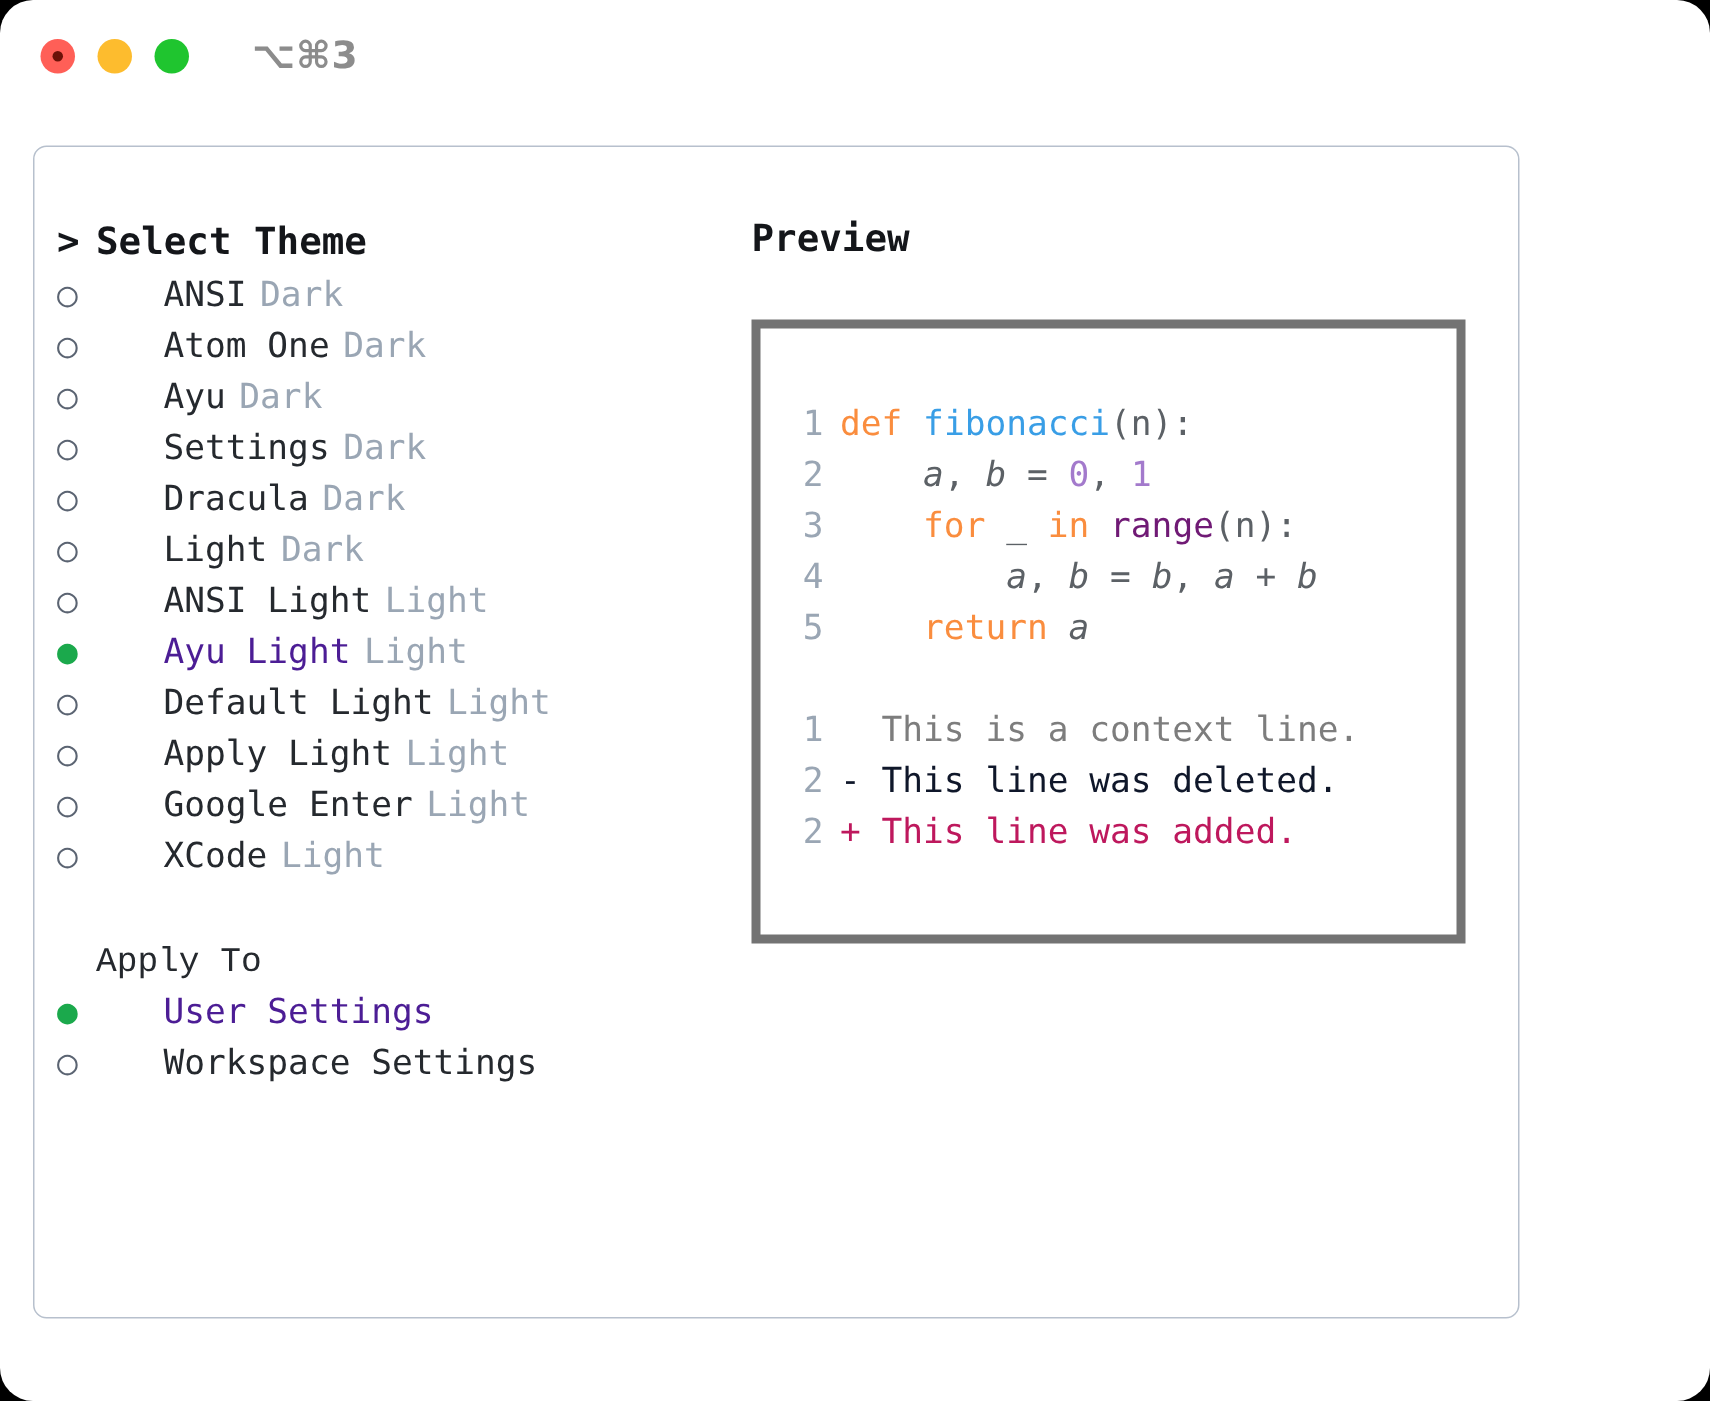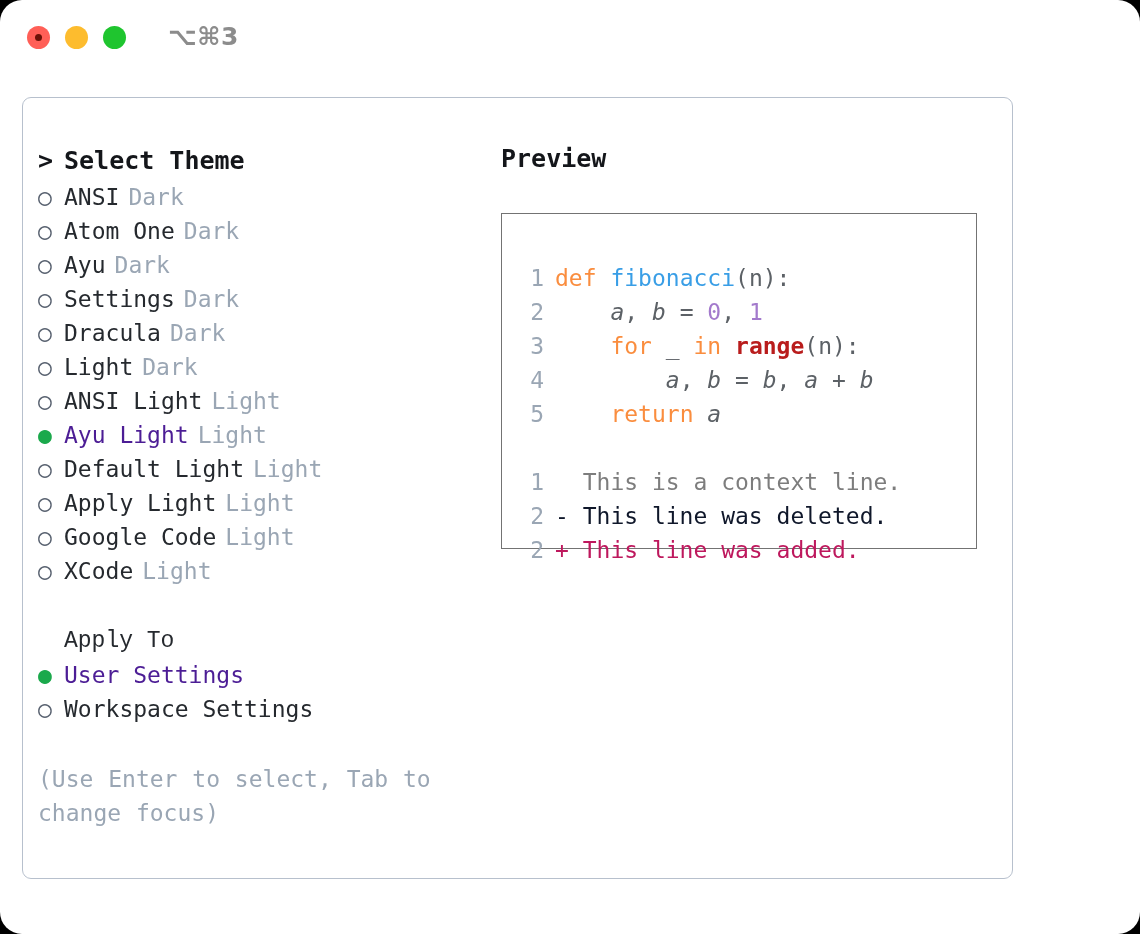--- a/index.html
+++ b/index.html
@@ -112,21 +112,21 @@
   }
   .bullet {
     display: inline-block;
     width: 26px;
     flex: 0 0 26px;
     text-align: left;
     color: #5b6472;
     font-size: 23px;
   }
   .bullet.on   { color: #1ba94c; }
-  .label       { color: #25292e; }
+  .label       { color: #25292e; margin-left: 45px; }
   .label.sel   { color: #4c1d95; }
   .variant     { color: #9aa6b4; padding-left: 9px; }
 
   .list-title {
     font-size: 25px;
     line-height: 38px;
     font-weight: 700;
     color: #14161a;
     white-space: pre;
     display: flex;
@@ -167,22 +167,22 @@
   }
   .preview-title {
     font-size: 25px;
     line-height: 34px;
     font-weight: 700;
     color: #14161a;
   }
   .preview-box {
     margin-top: 37px;
     width: 476px;
-    height: 336px;
-    border: 1px solid #737373;
+    height: 416px;
+    border: 6px solid #737373;
     box-sizing: border-box;
     background: #ffffff;
     position: relative;
   }
   .code {
     position: absolute;
     left: 16px;
     top: 47px;
     font-size: 23px;
     line-height: 34px;
@@ -191,21 +191,21 @@
   .cline { white-space: pre; }
   .ln {
     display: inline-block;
     width: 26px;
     text-align: right;
     color: #9aa6b4;
     margin-right: 11px;
   }
   .k   { color: #fa8d3e; }                  
   .fn  { color: #399ee6; }                  
-  .bi  { color: #b91c1c; font-weight: bold; }                  
+  .bi  { color: #701a75; }                  
   .num { color: #a37acc; }                  
   .pn  { color: #5c6166; }                  
   .var { color: #5c6166; font-style: italic; }
   .blank { height: 34px; }
 
   .dline { white-space: pre; }
   .dctx  { color: #7d7d7d; }
   .ddel  { color: #0f172a; text-align: center; }
   .dadd  { color: #be185d; }
 </style>
@@ -236,34 +236,33 @@
             <div class="row"><span class="bullet">○</span><span class="label">ANSI</span><span class="variant">Dark</span></div>
             <div class="row"><span class="bullet">○</span><span class="label">Atom One</span><span class="variant">Dark</span></div>
             <div class="row"><span class="bullet">○</span><span class="label">Ayu</span><span class="variant">Dark</span></div>
             <div class="row"><span class="bullet">○</span><span class="label">Settings</span><span class="variant">Dark</span></div>
             <div class="row"><span class="bullet">○</span><span class="label">Dracula</span><span class="variant">Dark</span></div>
             <div class="row"><span class="bullet">○</span><span class="label">Light</span><span class="variant">Dark</span></div>
             <div class="row"><span class="bullet">○</span><span class="label">ANSI Light</span><span class="variant">Light</span></div>
             <div class="row"><span class="bullet on">●</span><span class="label sel">Ayu Light</span><span class="variant">Light</span></div>
             <div class="row"><span class="bullet">○</span><span class="label">Default Light</span><span class="variant">Light</span></div>
             <div class="row"><span class="bullet">○</span><span class="label">Apply Light</span><span class="variant">Light</span></div>
-            <div class="row"><span class="bullet">○</span><span class="label">Google Code</span><span class="variant">Light</span></div>
+            <div class="row"><span class="bullet">○</span><span class="label">Google Enter</span><span class="variant">Light</span></div>
             <div class="row"><span class="bullet">○</span><span class="label">XCode</span><span class="variant">Light</span></div>
           </div>
 
         <div class="section-gap"></div>
 
         <div class="section-head">Apply To</div>
 
         <div id="apply-rows">
             <div class="row"><span class="bullet on">●</span><span class="label sel">User Settings</span></div>
             <div class="row"><span class="bullet">○</span><span class="label">Workspace Settings</span></div>
           </div>
 
-        <div class="hint">(Use Enter to select, Tab to change focus)</div>
       </div>
 
       <div class="right">
         <div class="preview-title">Preview</div>
 
         <div class="preview-box">
           <div class="code" id="code-area"><div class="cline"><span class="ln">1</span><span class="k">def</span><span class="pn"> </span><span class="fn">fibonacci</span><span class="pn">(</span><span class="pn">n</span><span class="pn">):</span></div><div class="cline"><span class="ln">2</span><span class="pn">    </span><span class="var">a</span><span class="pn">, </span><span class="var">b</span><span class="pn"> = </span><span class="num">0</span><span class="pn">, </span><span class="num">1</span></div><div class="cline"><span class="ln">3</span><span class="pn">    </span><span class="k">for</span><span class="pn"> _ </span><span class="k">in</span><span class="pn"> </span><span class="bi">range</span><span class="pn">(n):</span></div><div class="cline"><span class="ln">4</span><span class="pn">        </span><span class="var">a</span><span class="pn">, </span><span class="var">b</span><span class="pn"> = </span><span class="var">b</span><span class="pn">, </span><span class="var">a</span><span class="pn"> + </span><span class="var">b</span></div><div class="cline"><span class="ln">5</span><span class="pn">    </span><span class="k">return</span><span class="pn"> </span><span class="var">a</span></div><div class="blank"></div><div class="dline"><span class="ln">1</span><span class="dctx">  This is a context line.</span></div><div class="dline"><span class="ln">2</span><span class="ddel">- This line was deleted.</span></div><div class="dline"><span class="ln">2</span><span class="dadd">+ This line was added.</span></div></div>
         </div>
       </div>
 

